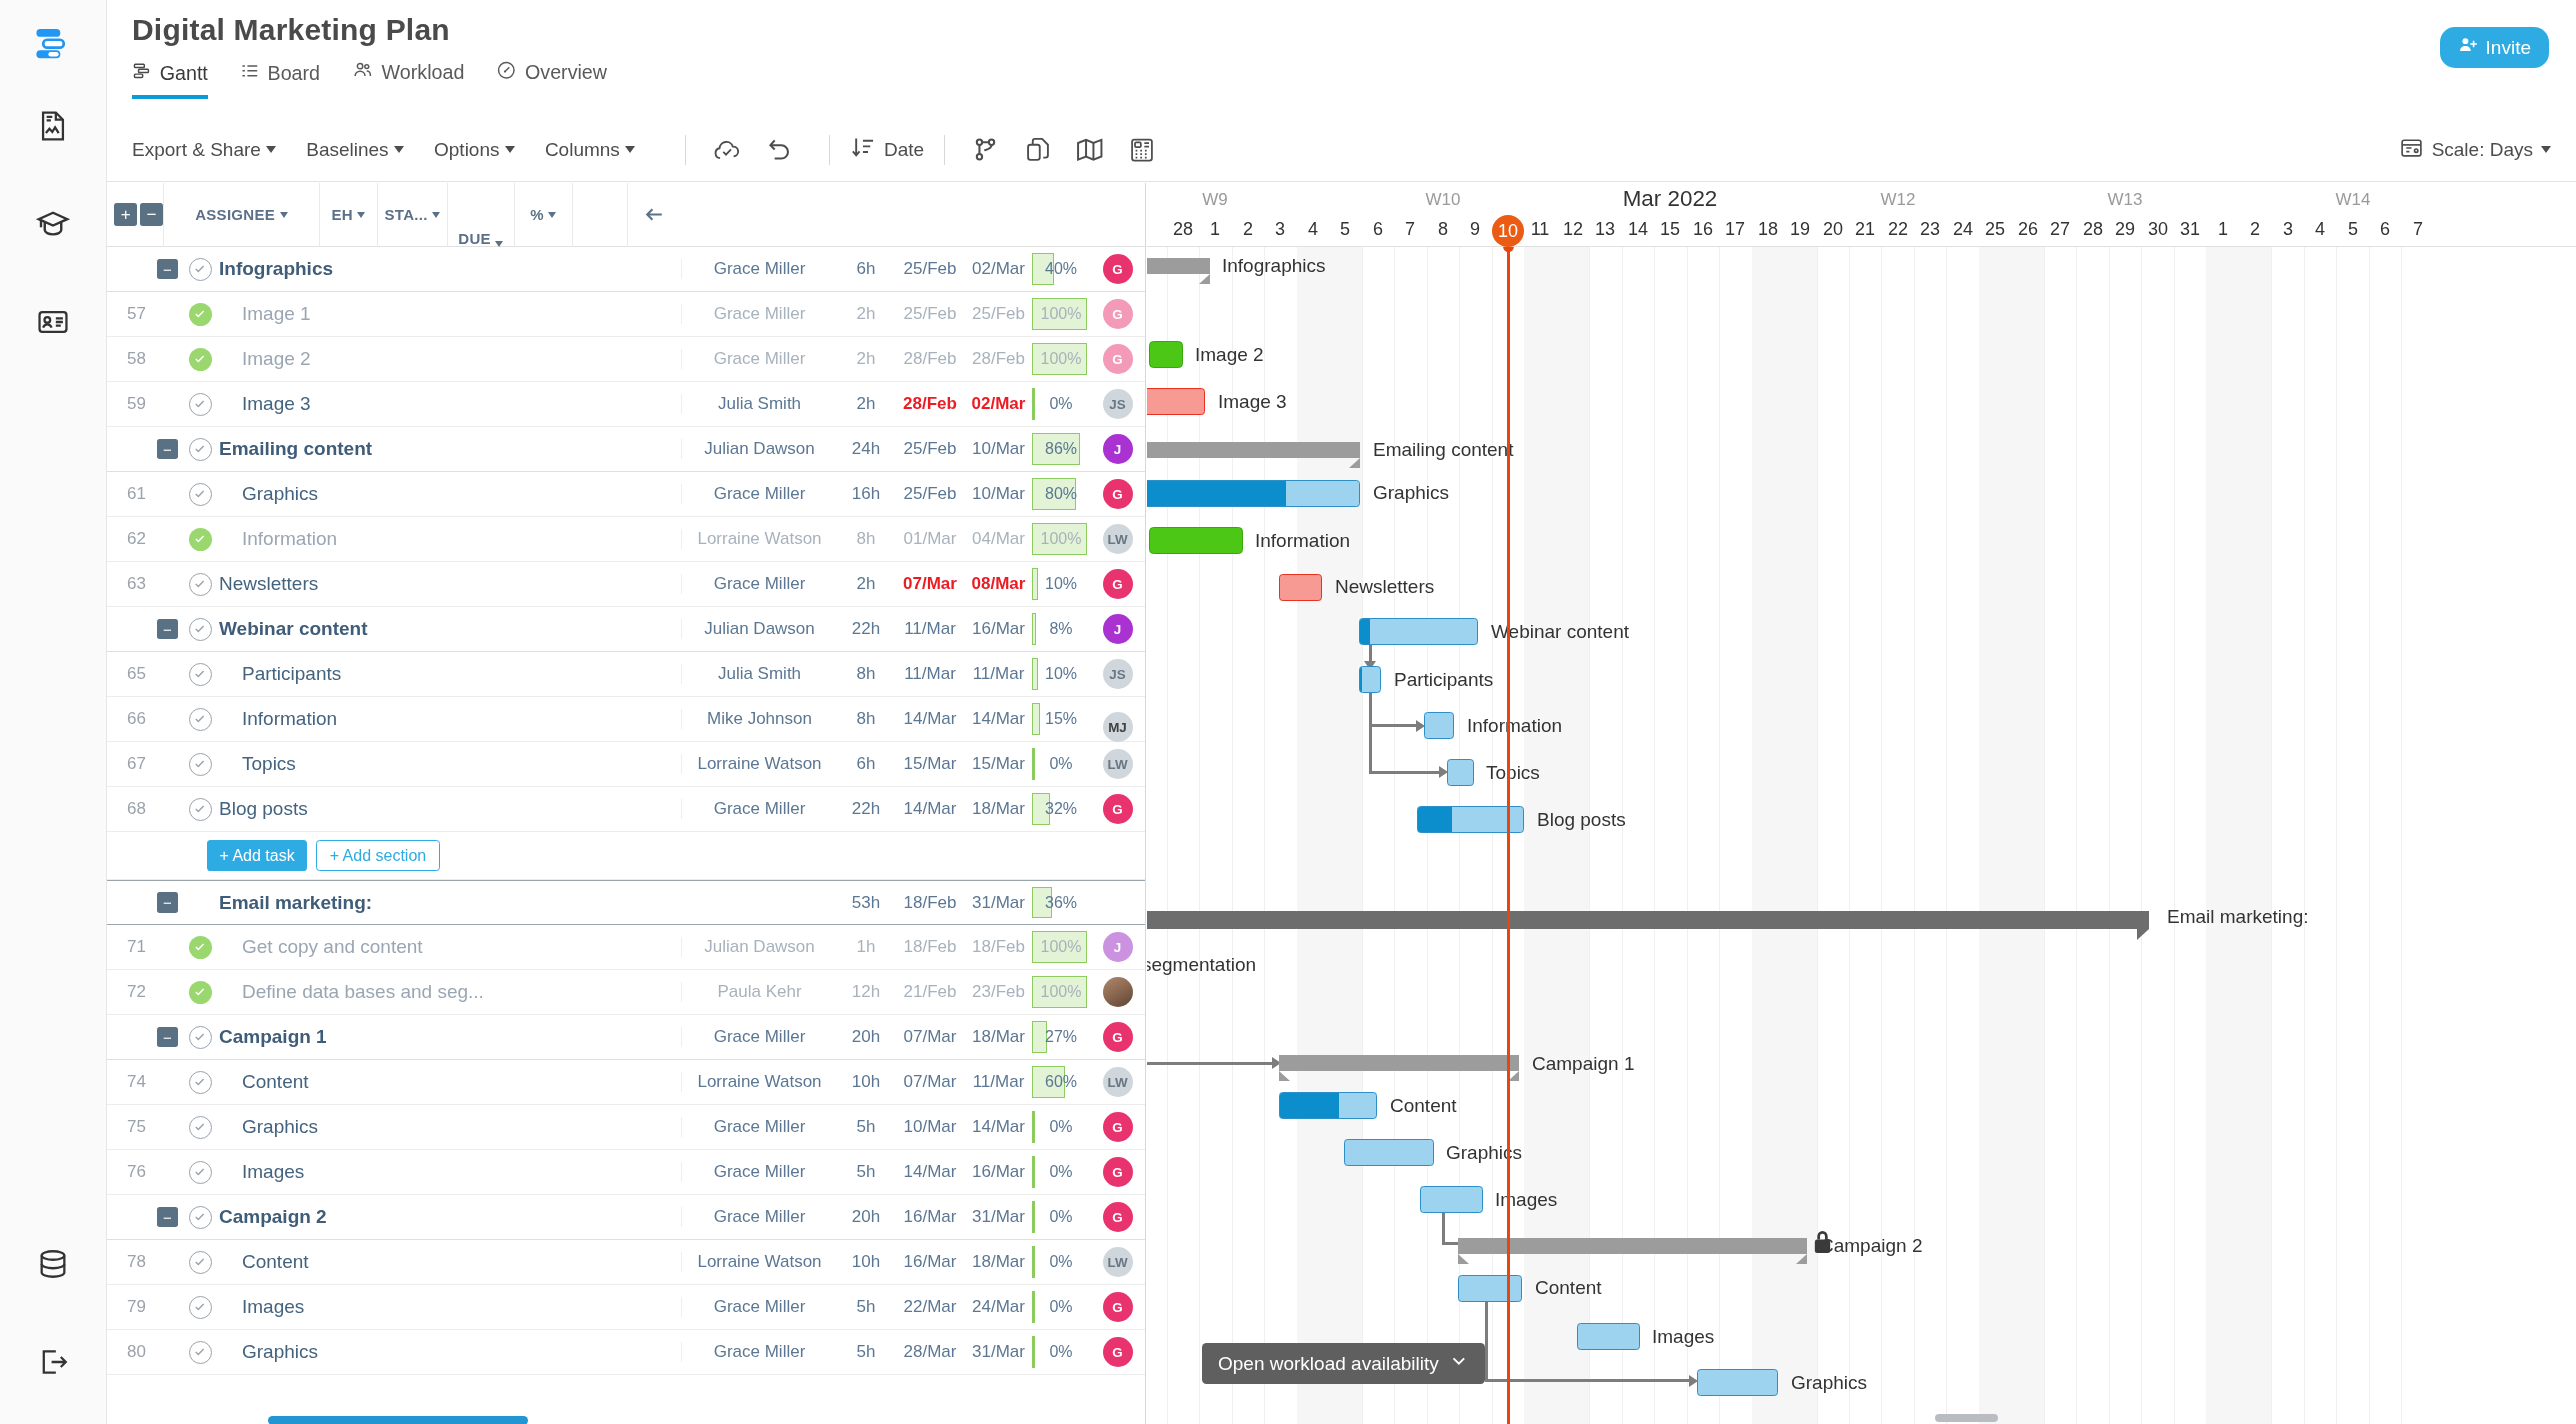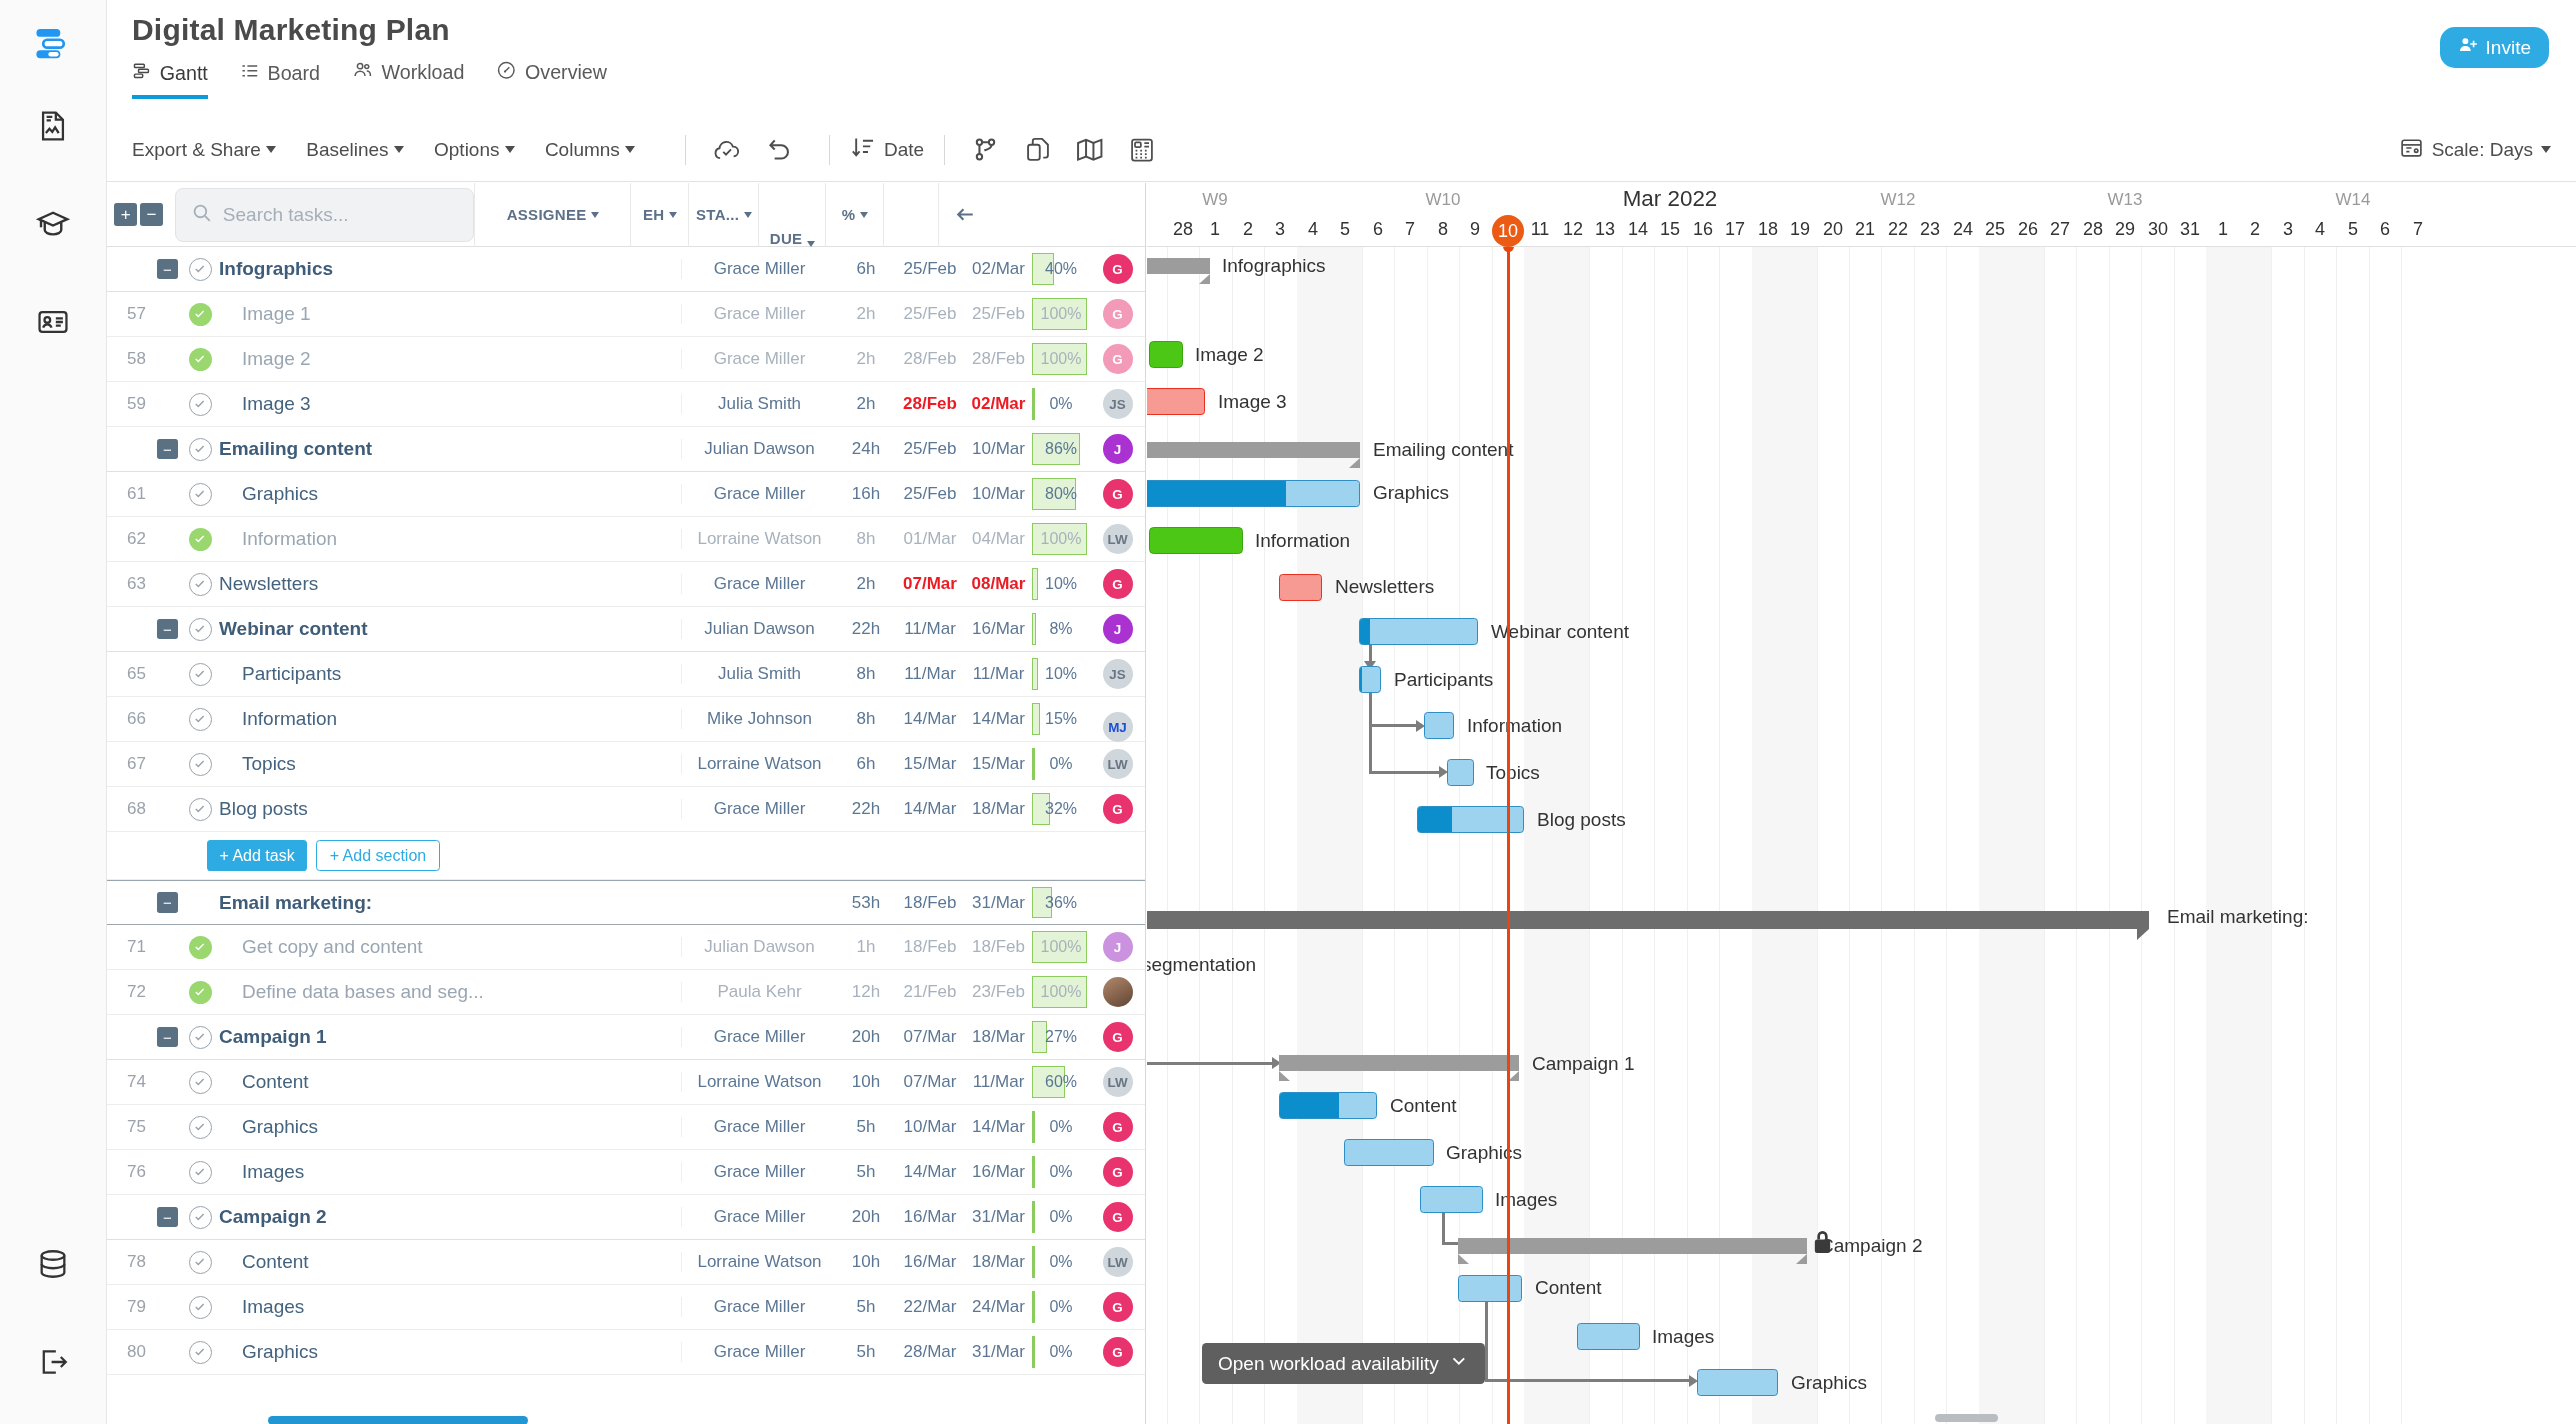--- a/index.html
+++ b/index.html
@@ -420,29 +420,20 @@
       <i class="caret"></i>
     </div>
   </div>
 
   <div id="table-panel">
     <div id="thead">
       <div id="zoom-pm">
         <div class="pm-btn">+</div>
         <div class="pm-btn">−</div>
       </div>
-      <div id="search-box">
-        <span>
-          <svg width="21.5" height="21.5" viewBox="0 0 24 24" fill="none" stroke="#a6afb9" stroke-width="2">
-            <circle cx="10.5" cy="10.5" r="6.5"></circle>
-              <path d="M15.5 15.5L21 21"></path>
-          </svg>
-        </span>
-        <input id="search-input" type="text" placeholder="Search tasks..." style="">
-      </div>
       <div class="col-head c-assignee">
         <span>ASSIGNEE</span>
         <i class="caret"></i>
       </div>
       <div class="col-head c-eh">
         <span>EH</span>
         <i class="caret"></i>
       </div>
       <div class="col-head c-start">
         <span>STA...</span>
@@ -714,21 +705,21 @@
           <div class="cell-name" style="padding-left: 23px;">Information</div>
           <div class="cell-assignee">Mike Johnson</div>
           <div class="cell-eh">8h</div>
           <div class="cell-date c-start">14/Mar</div>
           <div class="cell-date c-due">14/Mar</div>
           <div class="cell-pct">
             <div class="pct-fill" style="width: 8.3px;"></div>
             <span class="pct-txt">15%</span>
           </div>
           <div class="cell-avatar">
-            <div class="av" style="background: rgb(207, 214, 220); color: #1d4ed8; margin-top: 16px;">MJ</div>
+            <div class="av" style="background: rgb(207, 214, 220); color: #404040; margin-top: 16px;">MJ</div>
           </div>
         </div>
         <div class="trow">
           <div class="cell-num">67</div>
           <div class="cell-toggle"></div>
           <div class="cell-check">
             <div class="chk open">
               <svg width="13.4" height="13.4" viewBox="0 0 24 24" fill="none" stroke="#9aa2ab" stroke-width="2.6">
                 <path d="M5 12.5l4.5 4.5L19 7"></path>
               </svg>

